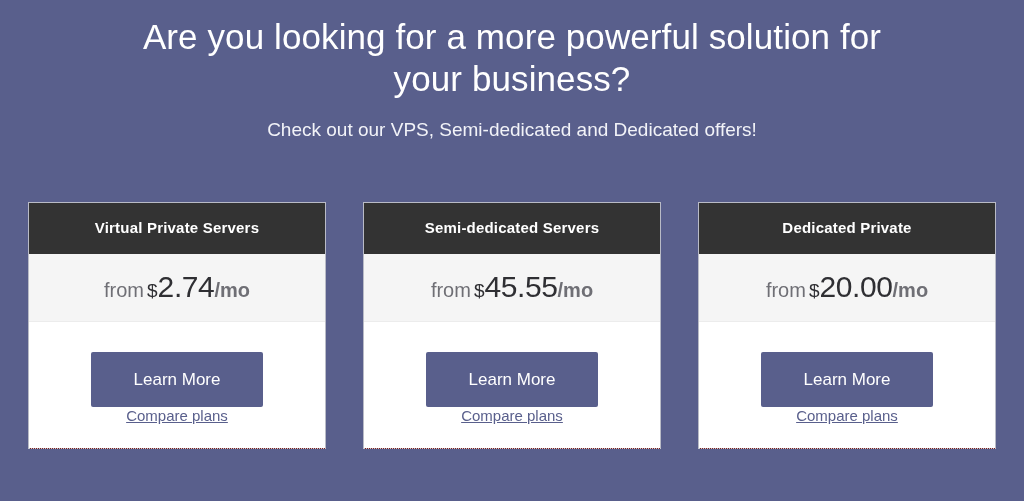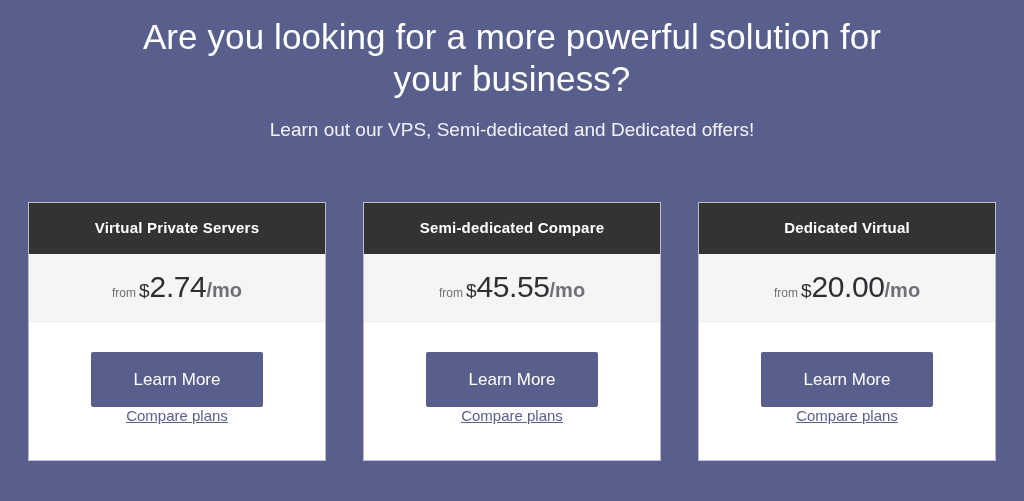--- a/index.html
+++ b/index.html
@@ -52,21 +52,21 @@
   .plans-row {
     margin-top: 60px;
     width: 968px;
     display: flex;
     justify-content: space-between;
     align-items: flex-start;
   }
 
   .plan-card {
     width: 298px;
-    background: #c4b5fd;
+    background: #7f1d1d;
     border: 1px solid #b9bbc6;
     border-bottom: 1px dotted #c8cad3;
     box-sizing: border-box;
     display: flex;
     flex-direction: column;
   }
 
   .plan-card-header {
     background: #333333;
     color: #ffffff;
@@ -80,21 +80,21 @@
 
   .plan-price-band {
     background: #f5f5f5;
     text-align: center;
     padding: 16px 6px 17px 6px;
     border-bottom: 1px solid #ececec;
     white-space: nowrap;
   }
   .price-from {
     color: #6f6f75;
-    font-size: 12px;
+    font-size: 20px;
     font-weight: 400;
     vertical-align: baseline;
   }
   .price-currency {
     color: #2f2f33;
     font-size: 19px;
     font-weight: 400;
     vertical-align: baseline;
     margin-left: 3px;
   }
@@ -107,21 +107,21 @@
   }
   .price-period {
     color: #6f6f75;
     font-size: 20px;
     font-weight: 700;
     vertical-align: baseline;
   }
 
   .plan-body {
     background: #ffffff;
-    padding: 30px 0 36px 0;
+    padding: 30px 0 24px 0;
     display: flex;
     flex-direction: column;
     align-items: center;
   }
 
   .learn-more-btn {
     display: inline-block;
     background: #595f8c;
     color: #ffffff;
     font-size: 17px;
@@ -146,49 +146,49 @@
     cursor: pointer;
   }
 </style>
 </head>
 <body>
 
 <div class="promo-section">
 
   <div class="promo-head">
     <h1 class="promo-title">Are you looking for a more powerful solution for your business?</h1>
-    <p class="promo-subtitle">Learn out our VPS, Semi-dedicated and Dedicated offers!</p>
+    <p class="promo-subtitle">Check out our VPS, Semi-dedicated and Dedicated offers!</p>
   </div>
 
   <div class="plans-row">
 
     <div class="plan-card">
       <div class="plan-card-header">Virtual Private Servers</div>
       <div class="plan-price-band">
         <span class="price-from">from</span><span class="price-currency">$</span><span class="price-amount">2.74</span><span class="price-period">/mo</span>
       </div>
       <div class="plan-body">
         <a class="learn-more-btn">Learn More</a>
         <a class="compare-link">Compare plans</a>
       </div>
     </div>
 
     <div class="plan-card">
-      <div class="plan-card-header">Semi-dedicated Compare</div>
+      <div class="plan-card-header">Semi-dedicated Servers</div>
       <div class="plan-price-band">
         <span class="price-from">from</span><span class="price-currency">$</span><span class="price-amount">45.55</span><span class="price-period">/mo</span>
       </div>
       <div class="plan-body">
         <a class="learn-more-btn">Learn More</a>
         <a class="compare-link">Compare plans</a>
       </div>
     </div>
 
     <div class="plan-card">
-      <div class="plan-card-header">Dedicated Virtual</div>
+      <div class="plan-card-header">Dedicated Private</div>
       <div class="plan-price-band">
         <span class="price-from">from</span><span class="price-currency">$</span><span class="price-amount">20.00</span><span class="price-period">/mo</span>
       </div>
       <div class="plan-body">
         <a class="learn-more-btn">Learn More</a>
         <a class="compare-link">Compare plans</a>
       </div>
     </div>
 
   </div>

